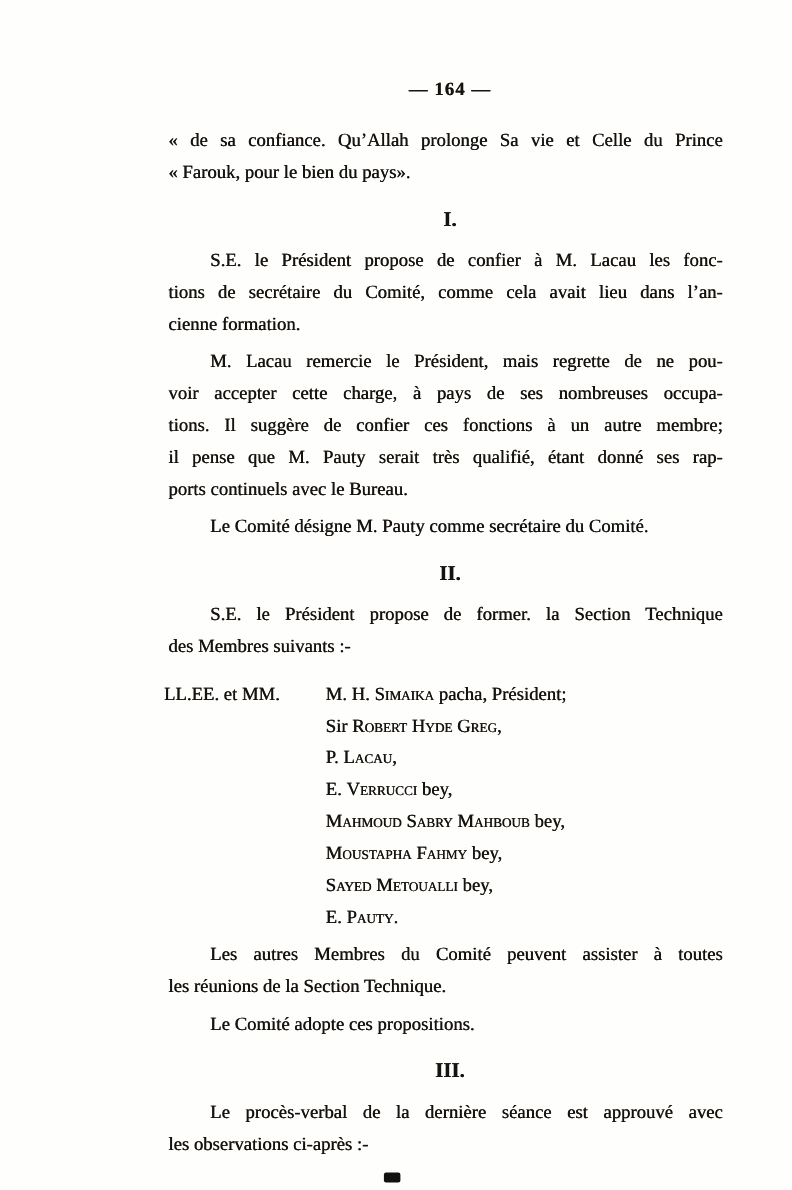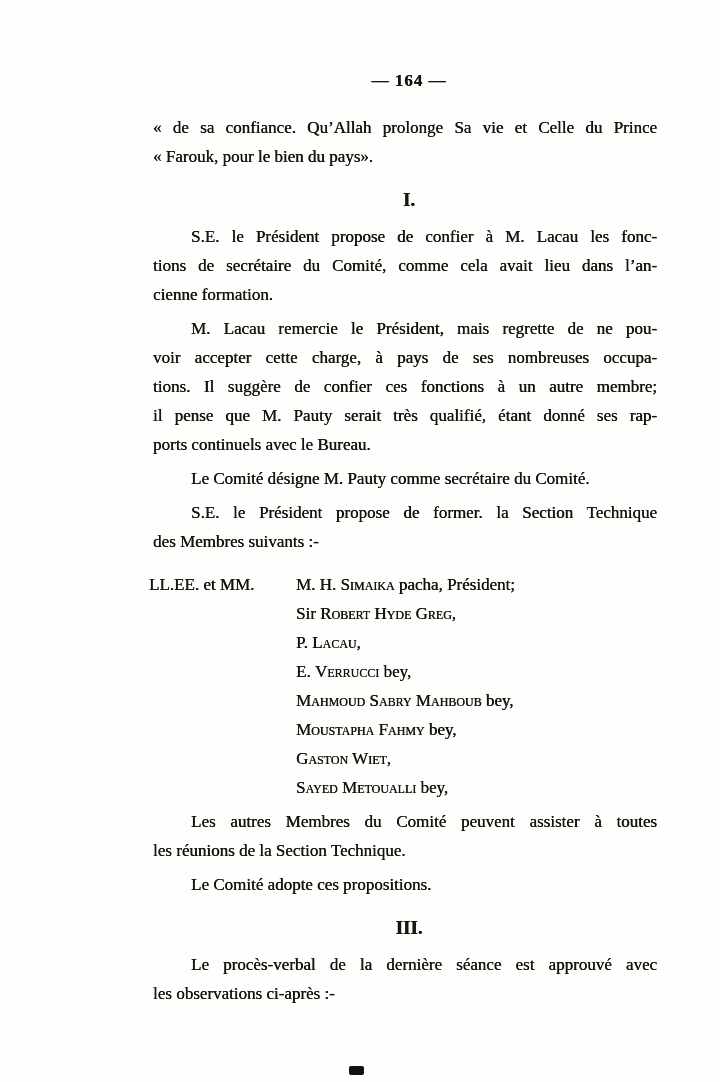--- a/index.html
+++ b/index.html
@@ -90,35 +90,36 @@
         <div class="pline">voir accepter cette charge, à pays de ses nombreuses occupa-</div>
         <div class="pline">tions. Il suggère de confier ces fonctions à un autre membre;</div>
         <div class="pline">il pense que M. Pauty serait très qualifié, étant donné ses rap-</div>
         <div class="pline">ports continuels avec le Bureau.</div>
       </div>
 
     <div class="para">
         <div class="pline indent">Le Comité désigne M. Pauty comme secrétaire du Comité.</div>
       </div>
 
+    <div class="heading">II.</div>
 
     <div class="para">
         <div class="pline indent">S.E. le Président propose de former. la Section Technique</div>
         <div class="pline">des Membres suivants :-</div>
       </div>
 
     <div class="members-block">
         <div class="member-line first"><span class="members-label">LL.EE. et MM.</span><span><span>M. H. </span><span class="sc">Simaika</span><span> pacha, Président;</span></span></div>
         <div class="member-line"><span><span>Sir </span><span class="sc">Robert Hyde Greg</span><span>,</span></span></div>
         <div class="member-line"><span><span>P. </span><span class="sc">Lacau</span><span>,</span></span></div>
         <div class="member-line"><span><span>E. </span><span class="sc">Verrucci</span><span> bey,</span></span></div>
         <div class="member-line"><span><span class="sc">Mahmoud Sabry Mahboub</span><span> bey,</span></span></div>
         <div class="member-line"><span><span class="sc">Moustapha Fahmy</span><span> bey,</span></span></div>
-        <div class="member-line"><span><span class="sc">Gaston Wiet</span><span>,</span></span></div>
         <div class="member-line"><span><span class="sc">Sayed Metoualli</span><span> bey,</span></span></div>
+        <div class="member-line"><span><span>E. </span><span class="sc">Pauty</span><span>.</span></span></div>
       </div>
 
     <div class="para">
         <div class="pline indent">Les autres Membres du Comité peuvent assister à toutes</div>
         <div class="pline">les réunions de la Section Technique.</div>
       </div>
 
     <div class="para">
         <div class="pline indent">Le Comité adopte ces propositions.</div>
       </div>

